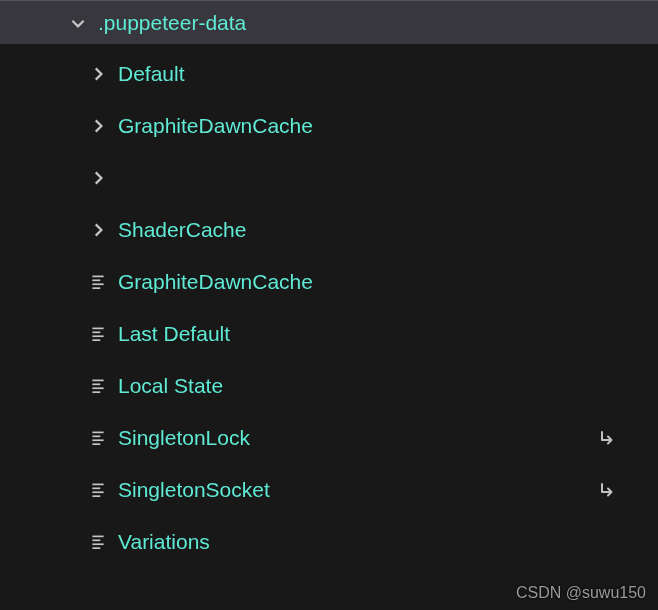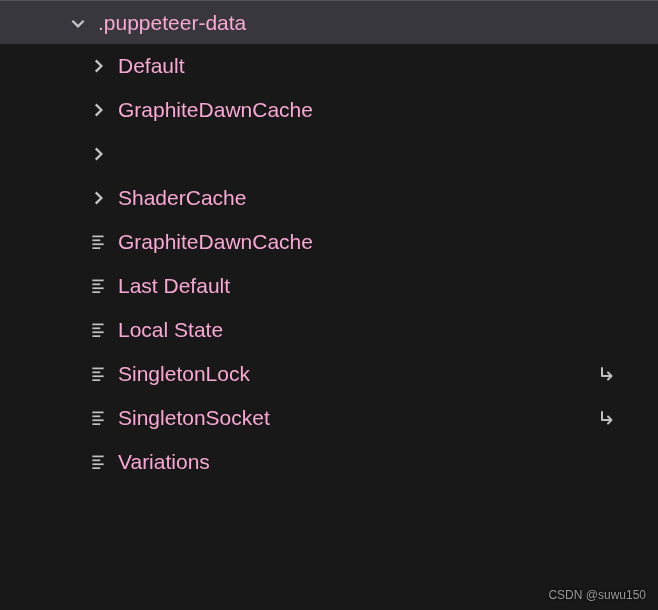--- a/index.html
+++ b/index.html
@@ -22,20 +22,21 @@
     }
     .tree {
       width: 100%;
     }
     .tree-row {
       display: flex;
       align-items: center;
       height: 44px;
       cursor: pointer;
       position: relative;
+      margin-top: 8px;
     }
     .tree-row.root {
       background: #37373d;
       height: 44px;
       margin: 0 -10px;
       padding: 0 10px;
       border-top: 1px solid #555;
     }
     .indent-root {
       width: 56px;
@@ -49,21 +50,21 @@
       width: 24px;
       display: flex;
       align-items: center;
       justify-content: center;
       flex-shrink: 0;
       margin-right: 8px;
     }
     .label {
       font-size: 21px;
       font-weight: 400;
-      color: #f9a8d4;
+      color: #5eead4;
       white-space: nowrap;
     }
     .chevron svg {
       width: 18px;
       height: 18px;
       stroke: #c5c5c5;
       stroke-width: 2;
       fill: none;
     }
     .file-icon svg {
@@ -83,21 +84,21 @@
       width: 20px;
       height: 20px;
       stroke: #c0c0c0;
       stroke-width: 2;
       fill: none;
     }
     .watermark {
       position: absolute;
       bottom: 8px;
       right: 12px;
-      font-size: 12px;
+      font-size: 16px;
       color: #999;
       text-shadow: 0 0 3px #000;
     }
   </style>
 </head>
 <body>
 
 <div class="container">
   <div class="tree">
 

